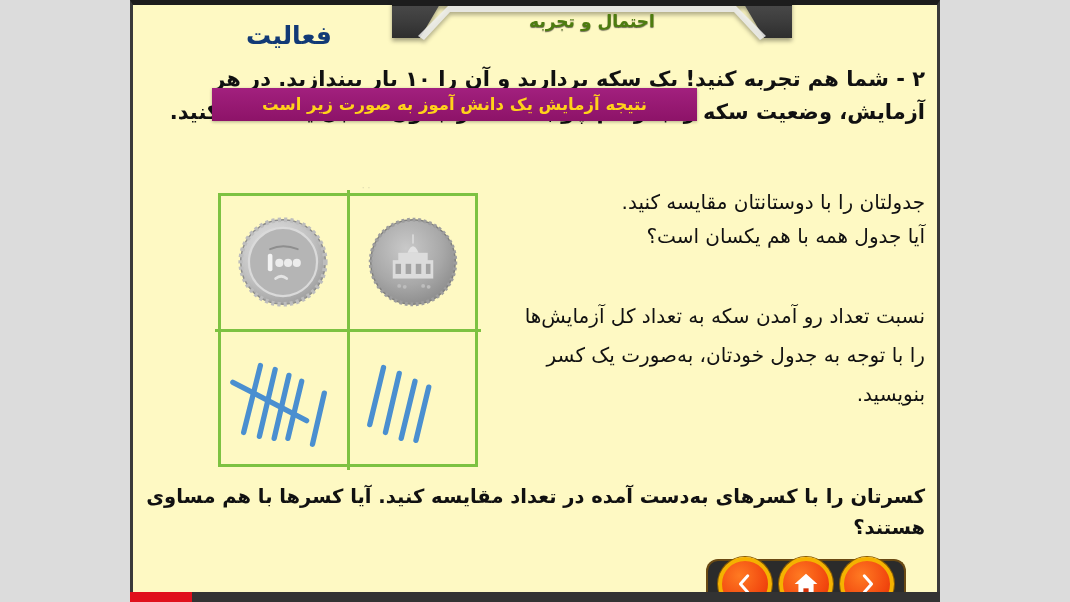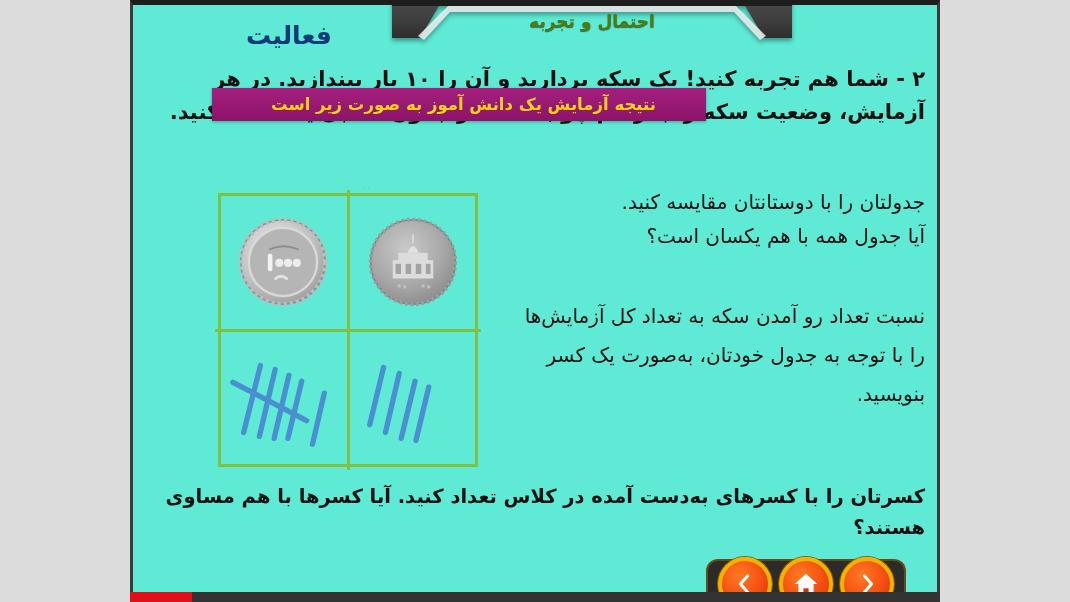--- a/index.html
+++ b/index.html
@@ -7,21 +7,21 @@
     width:1070px;height:602px;overflow:hidden;
     background:#dcdcdc;
     font-family:"DejaVu Sans","Liberation Sans",sans-serif;
     position:relative;
   }
   #stage{position:absolute;inset:0;}
 
   
   .page-sheet{
     position:absolute;left:130px;top:0;width:810px;height:594px;
-    background:#5eead4;
+    background:#fef9c3;
     border-left:3px solid #3a3a3a;
     border-right:3px solid #3a3a3a;
     border-top:5px solid #1d1d1d;
     box-sizing:border-box;
     overflow:hidden;
   }
 
   
   .ribbon{
     position:absolute;left:392px;top:0px;width:400px;height:46px;
@@ -64,21 +64,20 @@
 
   
   .magenta-banner{
     position:absolute;left:82px;top:88px;width:485px;height:33px;
     background:#9b1b76;
     background:linear-gradient(180deg,#a2207e 0%,#8d1368 100%);
     display:flex;align-items:center;justify-content:center;
     color:#ffd21a;font-size:16.5px;font-weight:bold;direction:rtl;
     z-index:9;
     box-shadow:0 1px 3px rgba(0,0,0,.3);
-    padding-left:9px;
   }
 
   
   .tally-table{
     position:absolute;left:85px;top:188px;width:260px;height:274px;
     z-index:4;
   }
   .tally-table .grid{
     position:absolute;inset:0;
     border:3px solid #7dc242;
@@ -142,21 +141,21 @@
 
     <div class="prose lead">۲ - شما هم تجربه کنید! یک سکه بردارید و آن را ۱۰ بار بیندازید. در هر آزمایش، وضعیت سکه را با رسم چوب خط، در جدول مقابل یادداشت کنید.</div>
 
     <div class="qcol q-a">
       <div>جدولتان را با دوستانتان مقایسه کنید.</div>
       <div>آیا جدول همه با هم یکسان است؟</div>
     </div>
 
     <div class="qcol q-b">نسبت تعداد رو آمدن سکه به تعداد کل آزمایش‌ها را با توجه به جدول خودتان، به‌صورت یک کسر بنویسید.</div>
 
-    <div class="prose tail">کسرتان را با کسرهای به‌دست آمده در کلاس تعداد کنید. آیا کسرها با هم مساوی هستند؟</div>
+    <div class="prose tail">کسرتان را با کسرهای به‌دست آمده در تعداد مقایسه کنید. آیا کسرها با هم مساوی هستند؟</div>
 
     <div class="faint-mark">· ·</div>
 
     <div class="tally-table">
       <div class="grid"></div>
       <div class="vline"></div>
       <div class="hline"></div>
 
       <div class="cell tl">
         <svg class="coin" viewBox="0 0 100 100">

